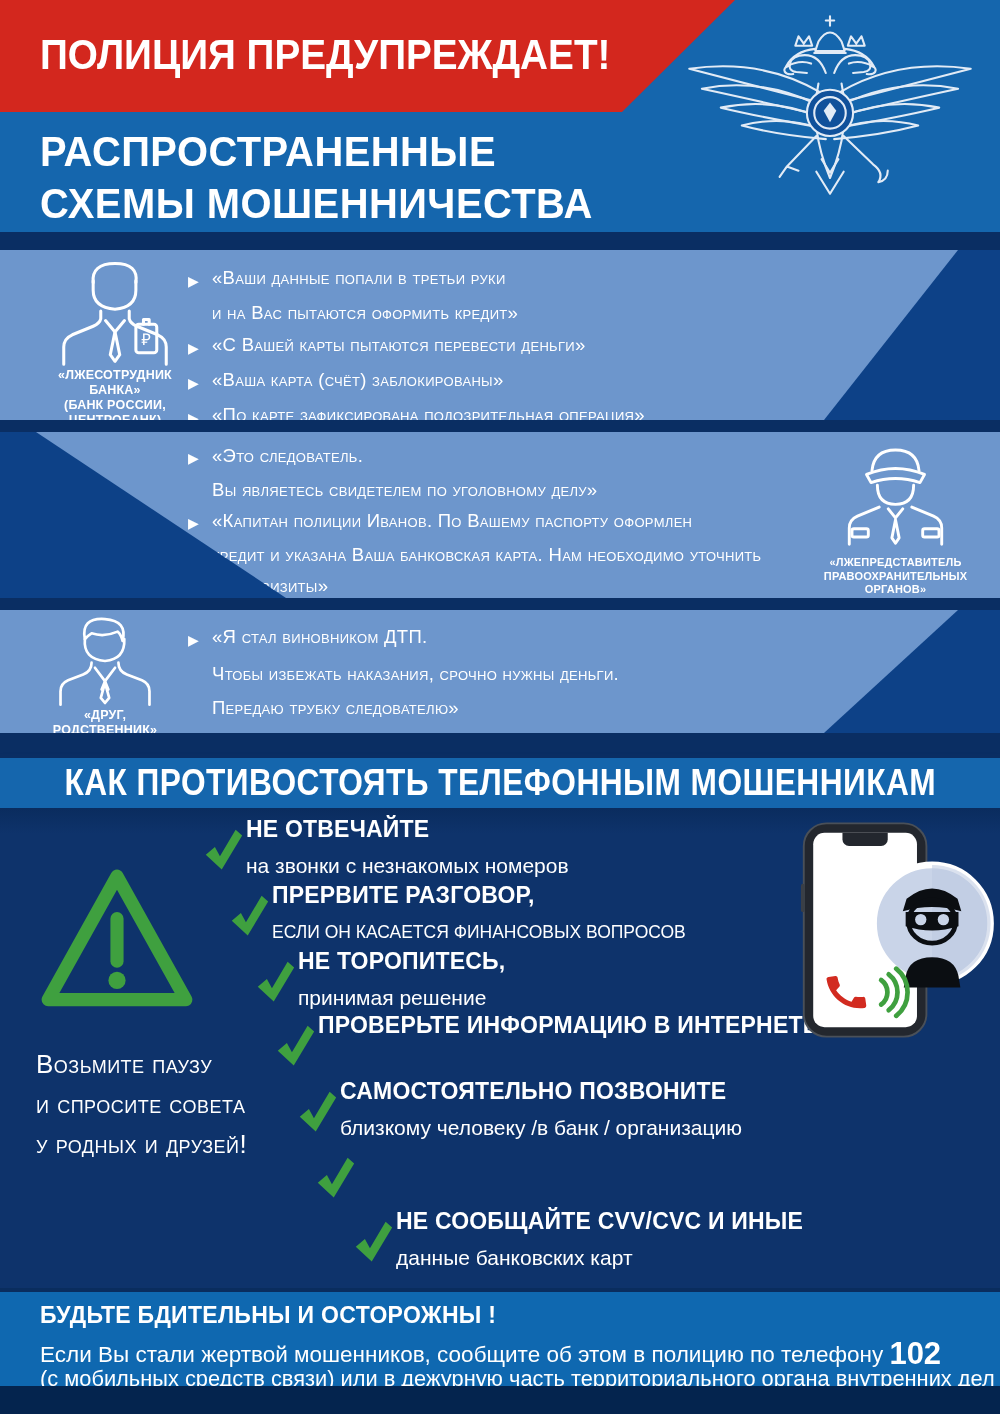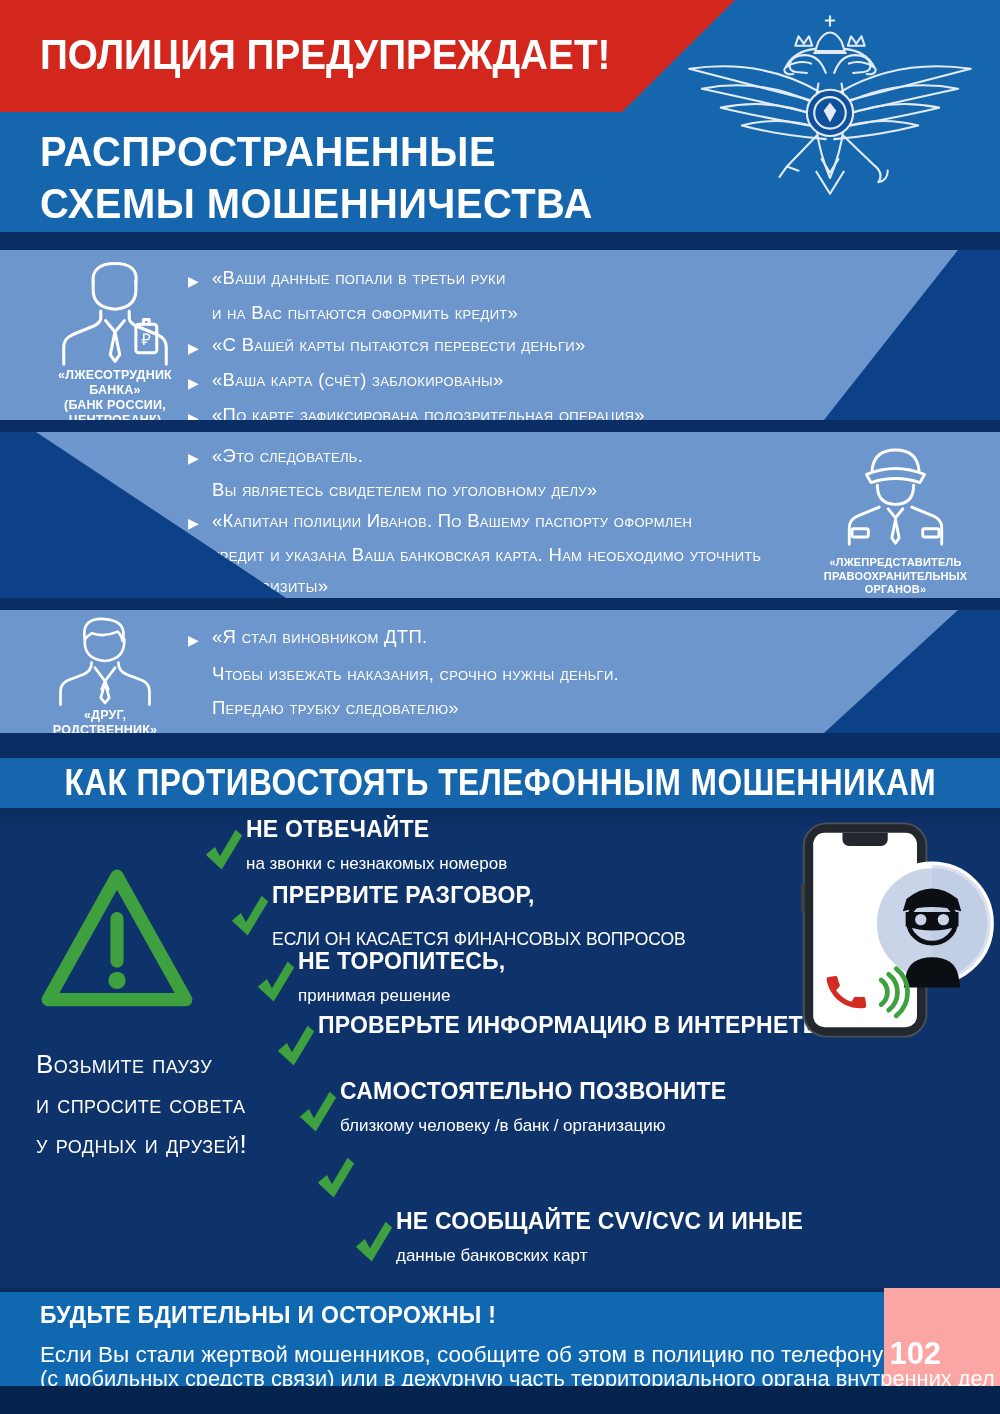--- a/index.html
+++ b/index.html
@@ -1,18 +1,18 @@
 <!DOCTYPE html>
 <html><head>
 <meta charset="utf-8">
 <style>
   html,body{margin:0;padding:0;background:#222;}
   .poster{
     position:relative;width:1000px;height:1414px;margin:0 auto;
-    background:#fca5a5;overflow:hidden;
+    background:#b91c1c;overflow:hidden;
     font-family:"Liberation Sans", sans-serif;color:#fff;
   }
   
   .top{position:absolute;left:0;top:0;width:1000px;height:232px;background:#1566ad;}
   .red-banner{
     position:absolute;left:0;top:0;width:740px;height:112px;background:#d3271e;
     clip-path:polygon(0 0,735px 0,622px 112px,0 112px);
   }
   .red-banner-text{
     position:absolute;left:40px;top:30px;font-size:43px;font-weight:900;
@@ -47,30 +47,30 @@
   .tips-section{
     position:absolute;left:0;top:808px;width:1000px;height:480px;
     background:linear-gradient(180deg,#0a2c5e 0,#0e336b 26px,#0e336b 100%);
   }
   .warn-tri{position:absolute;left:36px;top:52px;}
   .advice{position:absolute;left:36px;top:236px;font-size:26px;font-weight:400;
           font-variant:small-caps;line-height:40px;letter-spacing:.5px;}
   .tip{position:absolute;}
   .tip .chk{position:absolute;left:-44px;top:10px;}
   .tip .t1{font-size:23px;font-weight:700;white-space:nowrap;letter-spacing:.2px;}
-  .tip .t2{font-size:17px;margin-top:11px;white-space:nowrap;}
-  .tip .t2.caps{font-size:17.5px;margin-top:20px;}
+  .tip .t2{font-size:21px;margin-top:11px;white-space:nowrap;}
+  .tip .t2.caps{font-size:17.5px;margin-top:13px;}
   .tip1{left:246px;top:8px;}  .tip2{left:272px;top:74px;}
   .tip3{left:298px;top:140px;}.tip4{left:318px;top:204px;}
   .tip5{left:340px;top:270px;}.tip6{left:358px;top:336px;}
   .tip7{left:396px;top:400px;}
   .phone{position:absolute;left:800px;top:8px;}
   
   .footer{
-    position:absolute;left:0;top:1288px;width:884px;height:98px;background:#0f68b0;
+    position:absolute;left:0;top:1288px;width:1000px;height:98px;background:#0f68b0;
     border-top:4px solid #0a2d5e;box-sizing:border-box;
   }
   .footer-title{position:absolute;left:40px;top:10px;font-size:23px;font-weight:700;letter-spacing:.3px;}
   .footer-line1{position:absolute;left:40px;top:44px;font-size:22.5px;white-space:nowrap;}
   .footer-line1 b{font-size:31px;font-weight:700;vertical-align:-2px;}
   .footer-line2{position:absolute;left:40px;top:74px;font-size:22.5px;white-space:nowrap;transform:scaleX(.97);transform-origin:left top;}
   .bottom-strip{position:absolute;left:0;top:1386px;width:1000px;height:28px;background:#04244e;}
   svg{display:block;}
 </style>
 </head>

